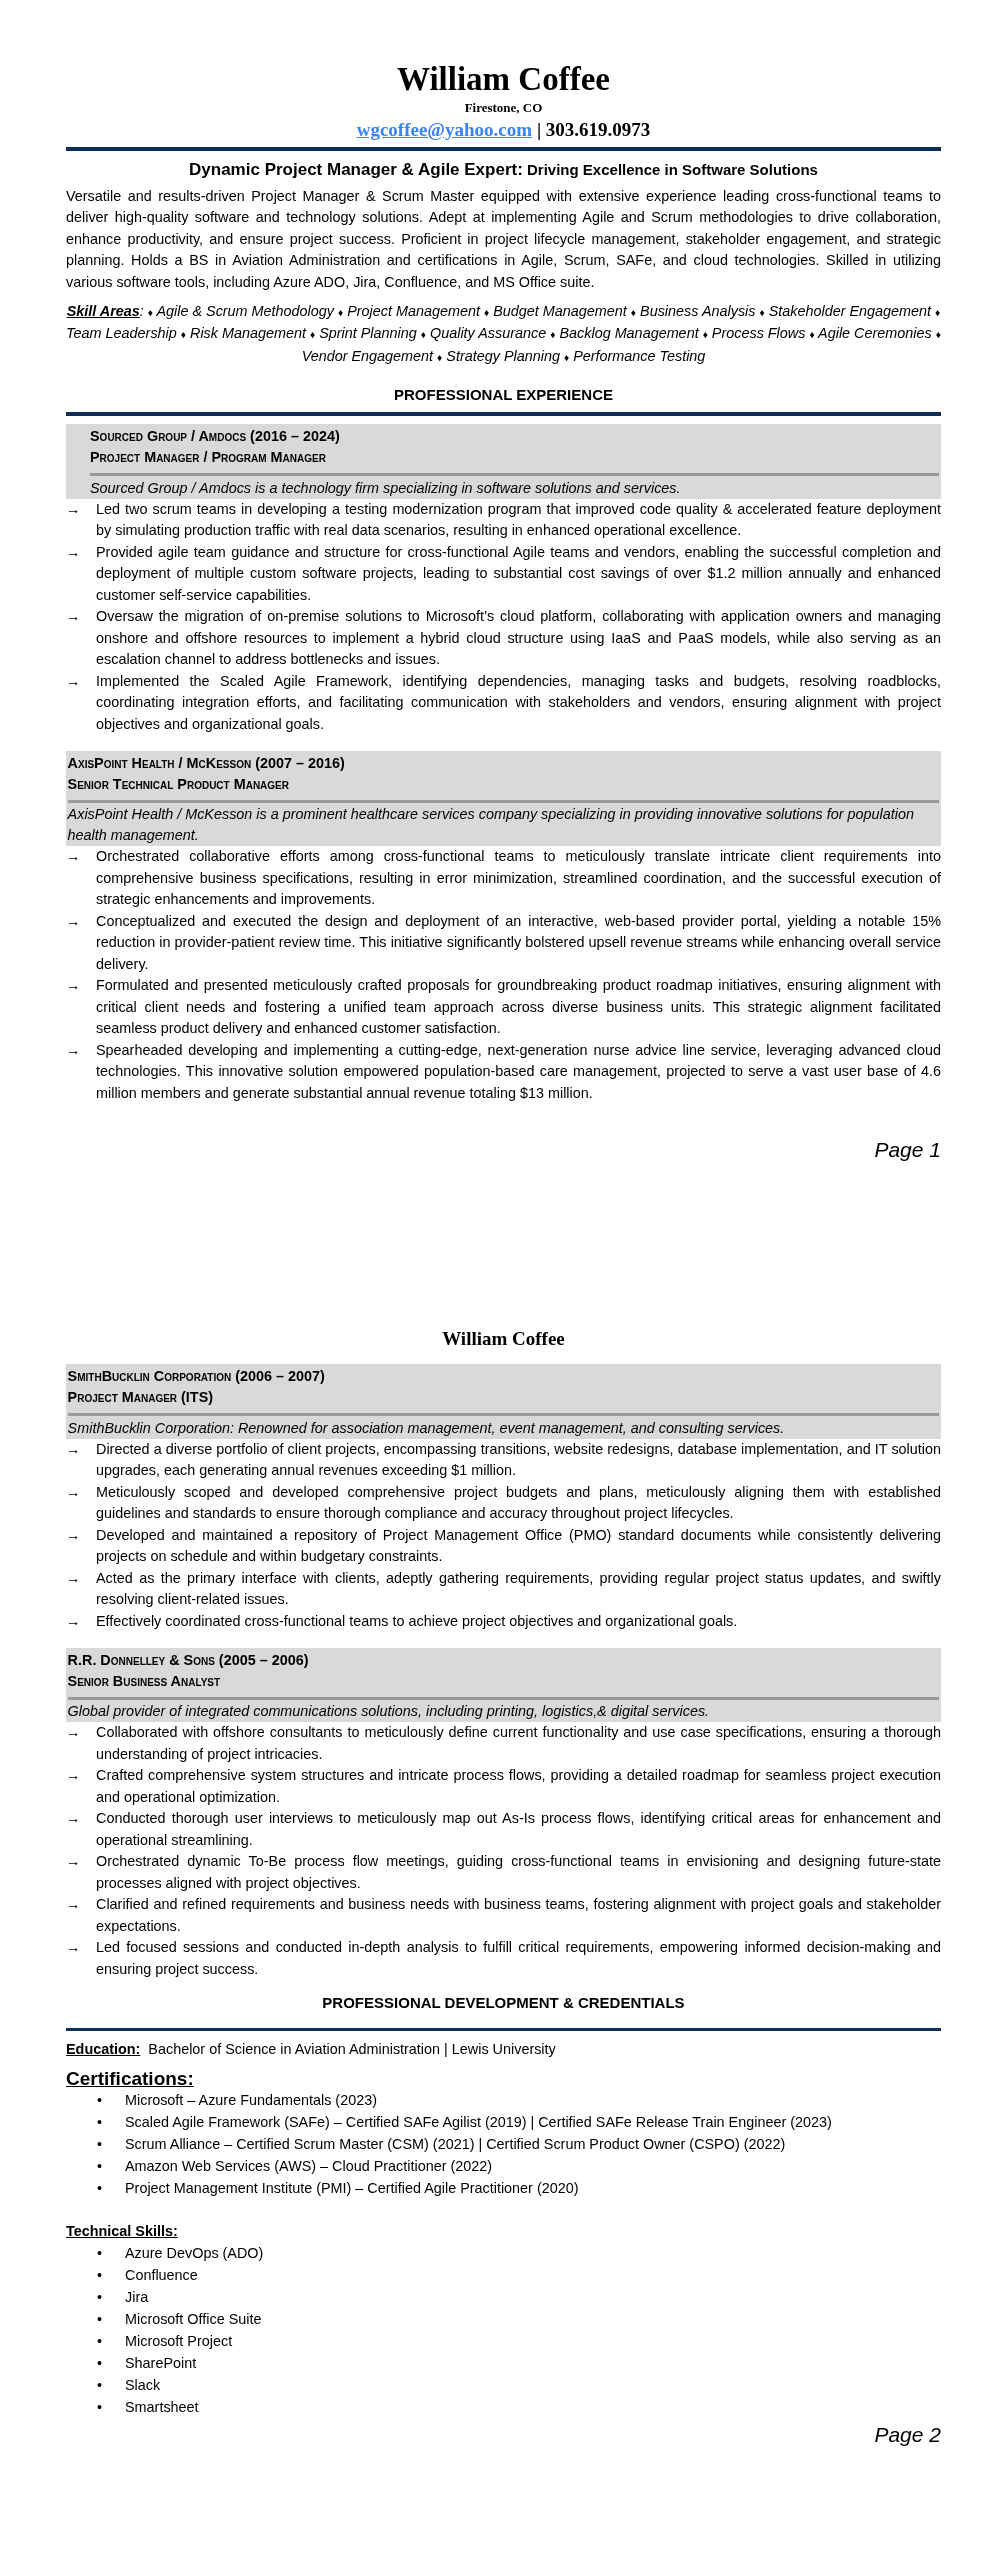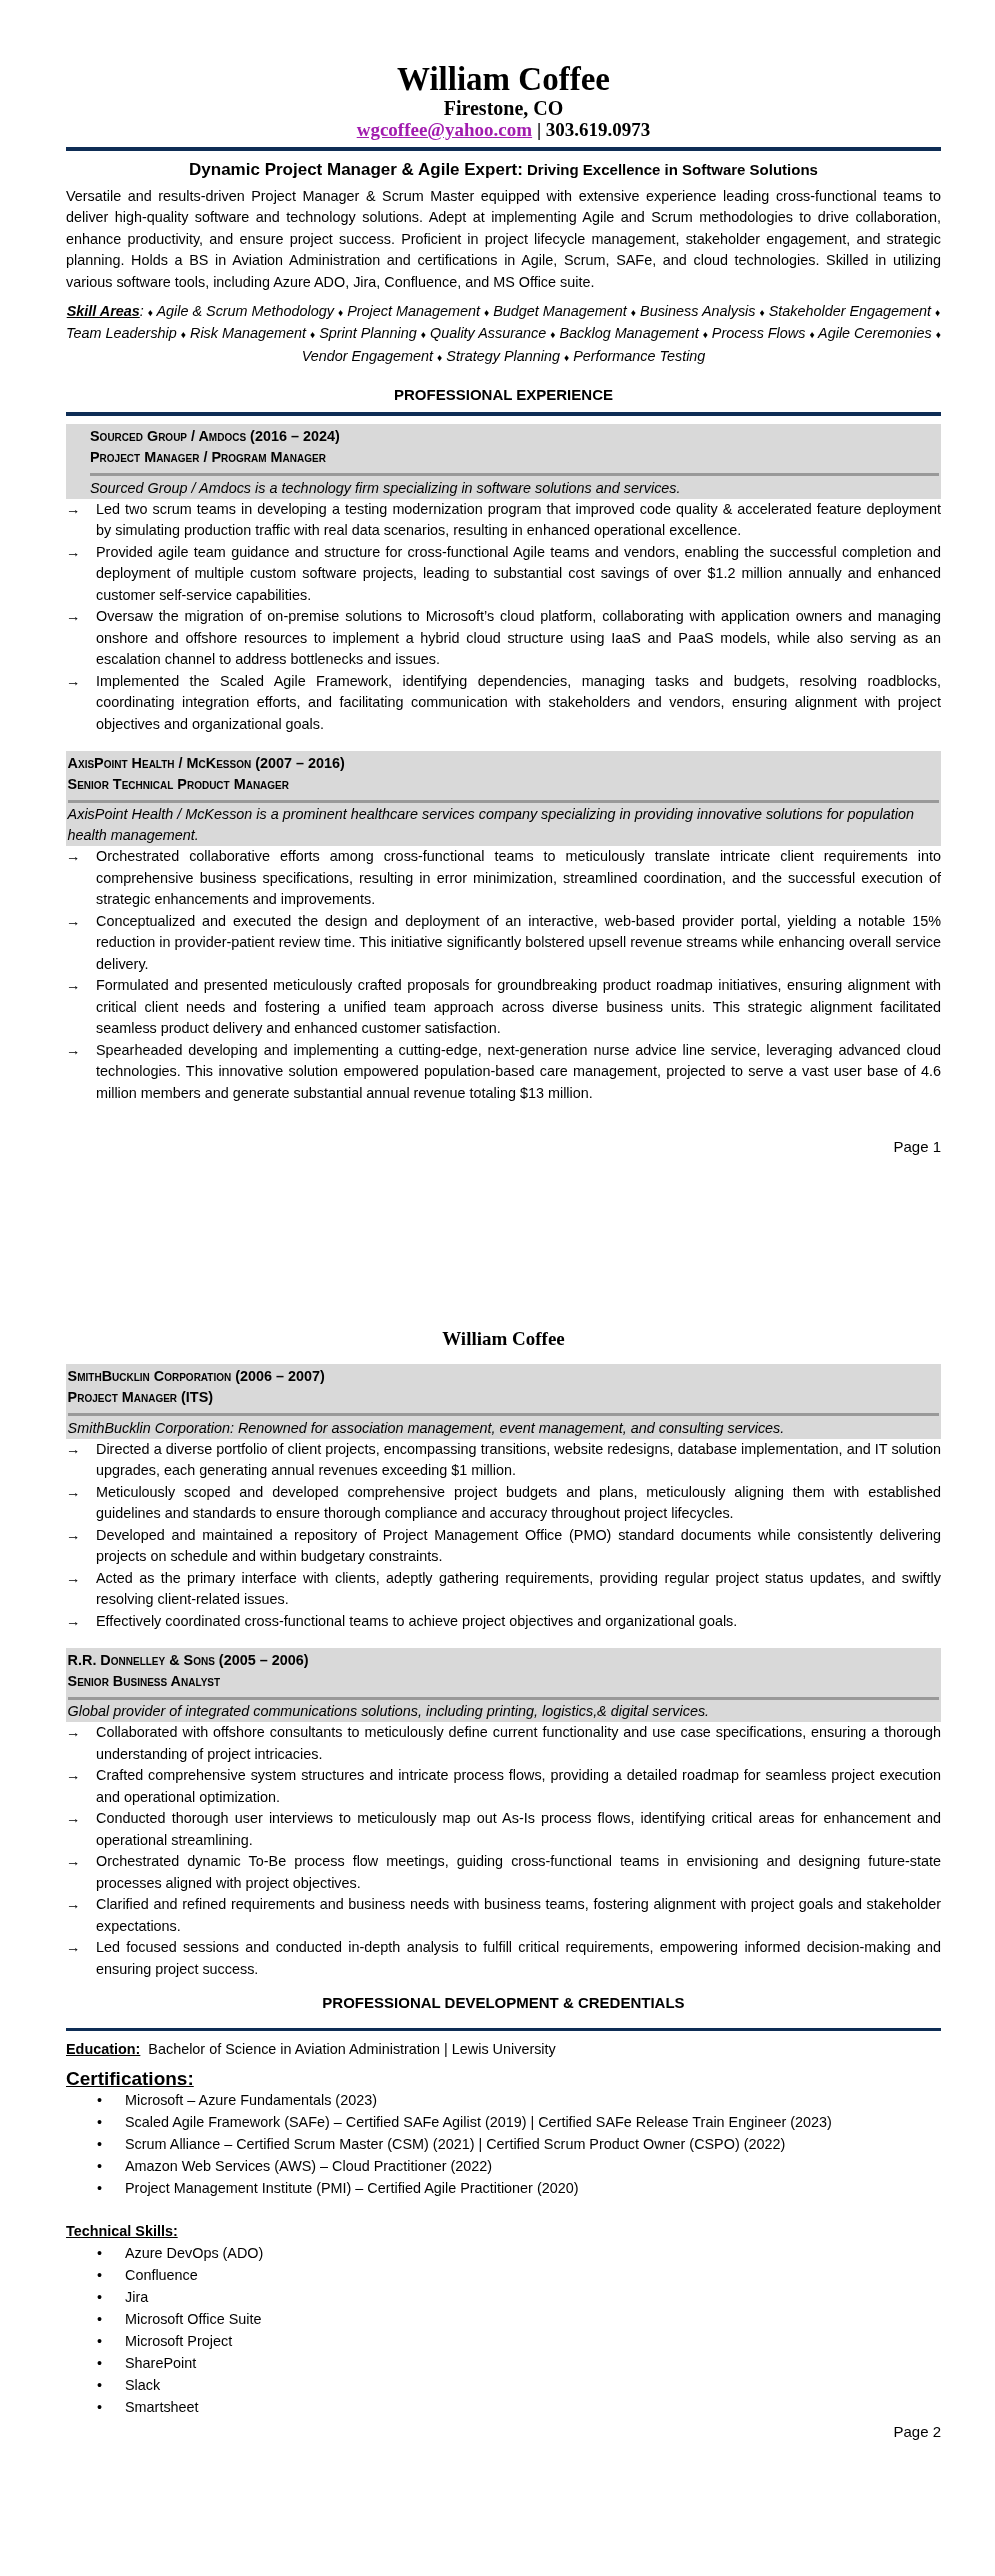--- a/index.html
+++ b/index.html
@@ -1,42 +1,42 @@
 <!DOCTYPE html>
 <html style="font-size:12.5px"><head>
 <meta charset="utf-8">
 <style>
   html, body { margin: 0; padding: 0; background: #ffffff; }
   body { width: 996px; height: 2576px; position: relative; font-family: "Liberation Sans", sans-serif; color: #000; overflow: hidden; }
   .page { position: absolute; left: 66px; width: 875px; }
-  a.link { color: #a21caf; text-decoration: underline; }
+  a.link { color: #3b82f6; text-decoration: underline; }
 
   
   .hdr { text-align: center; font-family: "Liberation Serif", serif; font-weight: bold; }
   .hdr .name { font-size: 33px; line-height: 36px; margin-top: 61px; }
-  .hdr .loc { font-size: 20px; line-height: 22px; }
+  .hdr .loc { font-size: 13px; line-height: 22px; }
   .hdr .contact { font-size: 19px; line-height: 22px; }
   .navy-rule { height: 3.9px; background: #0e2d55; }
   .headline { text-align: center; font-weight: bold; font-size: 17px; line-height: 22px; margin-top: 7.8px; }
   .headline .sub { font-size: 15px; }
   .summary { font-size: 14.4px; line-height: 21.5px; text-align: justify; margin-top: 4.7px; }
   .skills { font-size: 14.4px; line-height: 21.5px; text-align: center; font-style: italic; margin-top: 7.8px; }
   .skills .lbl { font-weight: bold; text-decoration: underline; }
   .section-title { text-align: center; font-weight: bold; font-size: 15px; line-height: 19px; margin-top: 17px; }
 
   
   .job-head { background: #d9d9d9; padding: 2.3px 1.6px 0 1.6px; margin-top: 7.8px; }
   .job-head .company, .job-head .role { font-weight: bold; font-size: 14.4px; line-height: 21px; font-variant: small-caps; }
   .job-head .divider { height: 3.1px; background: #999999; margin: 4.7px 0 1.6px 0; }
   .job-head .desc { font-style: italic; font-size: 14.4px; line-height: 21px; }
   .bullets { list-style: none; margin: 0; padding: 0; }
   .bullets li { position: relative; padding-left: 30px; font-size: 14.4px; line-height: 21.5px; text-align: justify; }
   .bullets li .arrow { position: absolute; left: 0; top: 0; width: 22px; }
 
-  .page-num { text-align: right; font-size: 15px; }
+  .page-num { text-align: right; font-style: italic; font-size: 21px; }
 
   
   .hdr2 { text-align: center; font-family: "Liberation Serif", serif; font-weight: bold; font-size: 19px; line-height: 22px; }
 
   
   .edu { font-size: 14.4px; line-height: 21px; margin-top: 7.8px; }
   .ulbl { font-weight: bold; text-decoration: underline; }
   .dotlist { list-style: none; margin: 0; padding: 0; }
   .dotlist li { position: relative; padding-left: 59px; font-size: 14.4px; line-height: 22px; }
   .dotlist li .dot { position: absolute; left: 31px; top: 0; }

